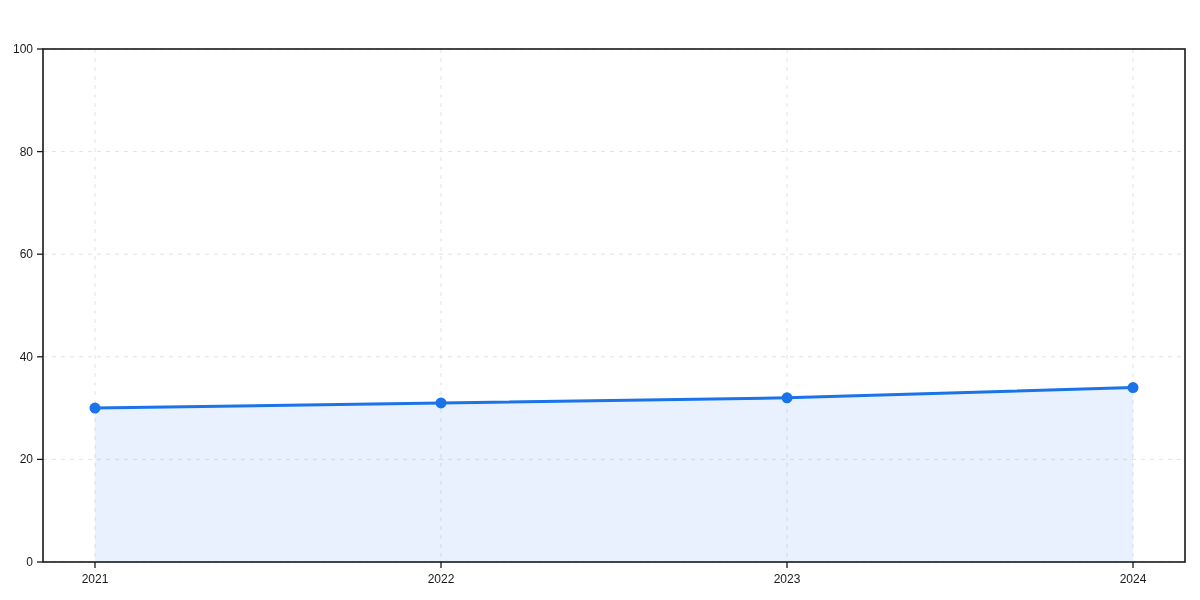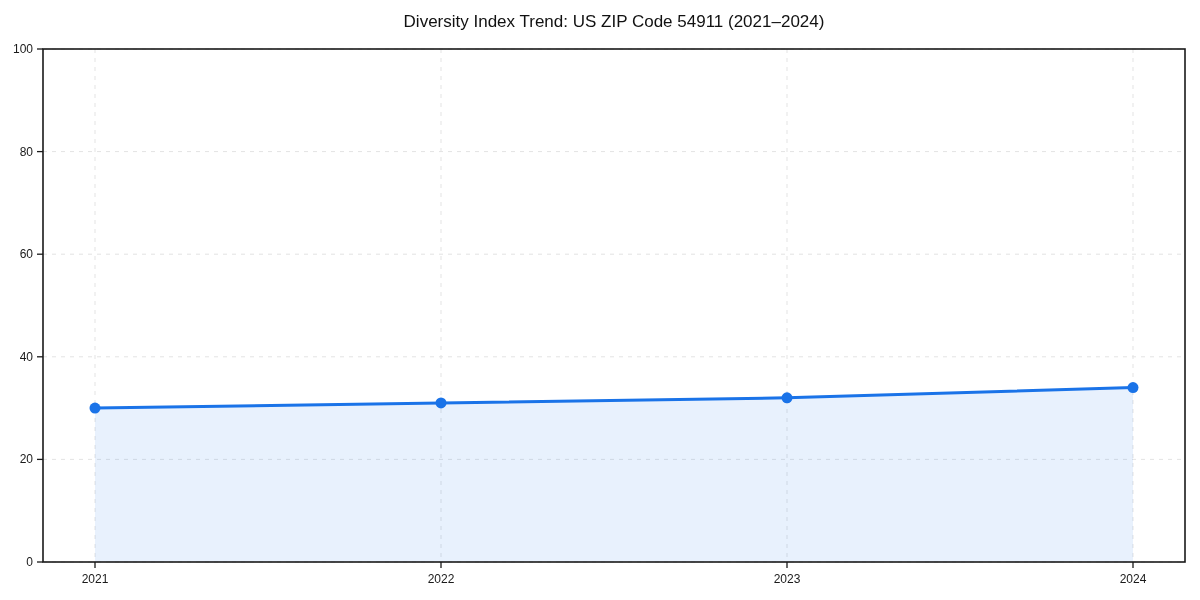--- a/index.html
+++ b/index.html
@@ -37,21 +37,20 @@
   .tick-label {
     font-family: "Liberation Sans", sans-serif;
     font-size: 12px;
     fill: #1a1a1a;
   }
 </style>
 </head>
 <body>
 
 <div class="chart-container">
-  <div class="chart-title">Diversity Index Trend: US ZIP Code 54911 (2021–2024)</div>
   <svg class="plot" id="plot" width="1200" height="600" viewBox="0 0 1200 600">
       <line x1="43" y1="562" x2="1185" y2="562" stroke="#e3e3e3" stroke-width="1" stroke-dasharray="4 5"></line>
       <line x1="43" y1="459.4" x2="1185" y2="459.4" stroke="#e3e3e3" stroke-width="1" stroke-dasharray="4 5"></line>
       <line x1="43" y1="356.79999999999995" x2="1185" y2="356.79999999999995" stroke="#e3e3e3" stroke-width="1" stroke-dasharray="4 5"></line>
       <line x1="43" y1="254.2" x2="1185" y2="254.2" stroke="#e3e3e3" stroke-width="1" stroke-dasharray="4 5"></line>
       <line x1="43" y1="151.59999999999997" x2="1185" y2="151.59999999999997" stroke="#e3e3e3" stroke-width="1" stroke-dasharray="4 5"></line>
       <line x1="43" y1="49" x2="1185" y2="49" stroke="#e3e3e3" stroke-width="1" stroke-dasharray="4 5"></line>
       <line x1="95" y1="49" x2="95" y2="562" stroke="#e3e3e3" stroke-width="1" stroke-dasharray="4 5"></line>
       <line x1="441" y1="49" x2="441" y2="562" stroke="#e3e3e3" stroke-width="1" stroke-dasharray="4 5"></line>
       <line x1="787" y1="49" x2="787" y2="562" stroke="#e3e3e3" stroke-width="1" stroke-dasharray="4 5"></line>

